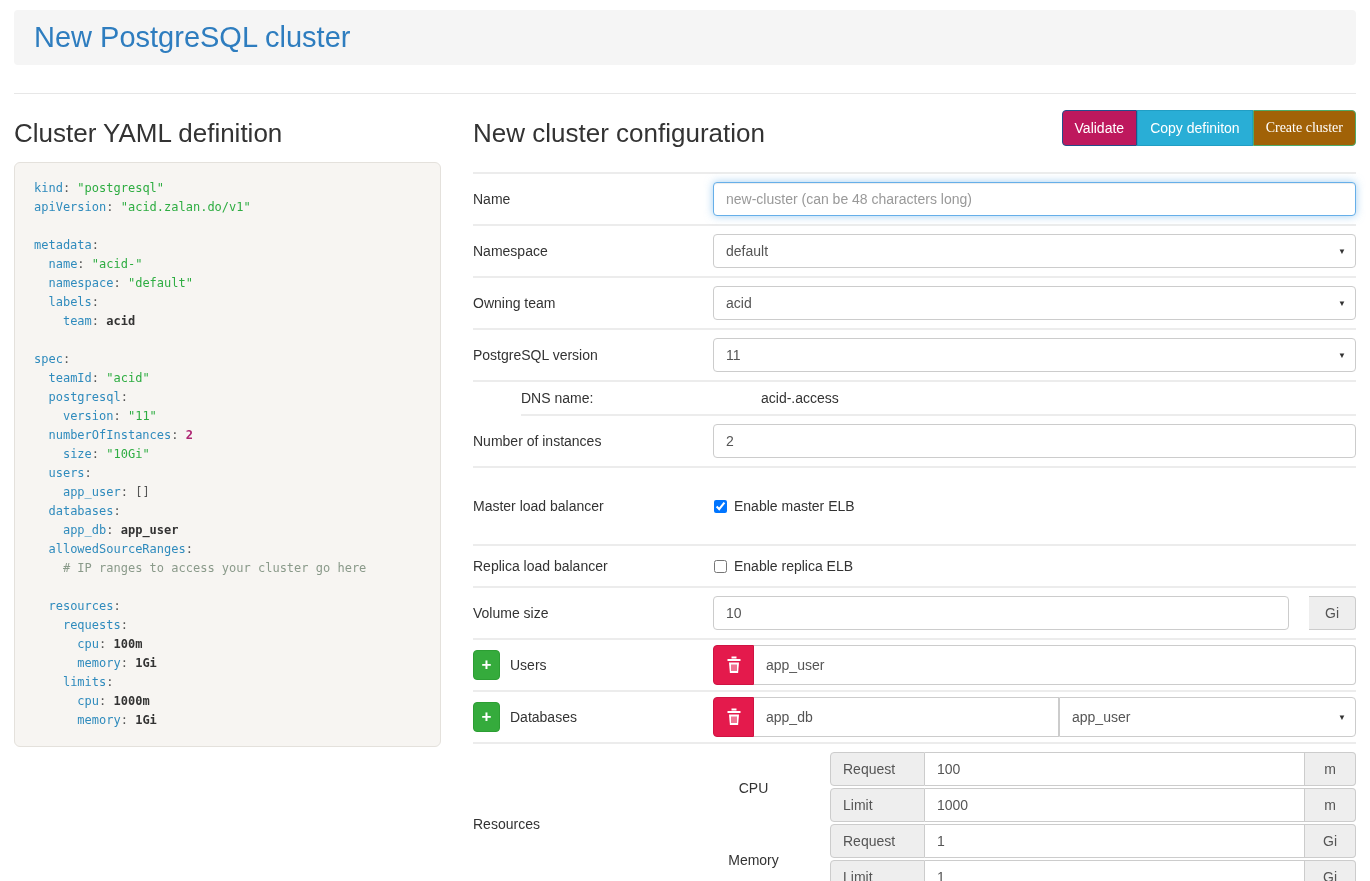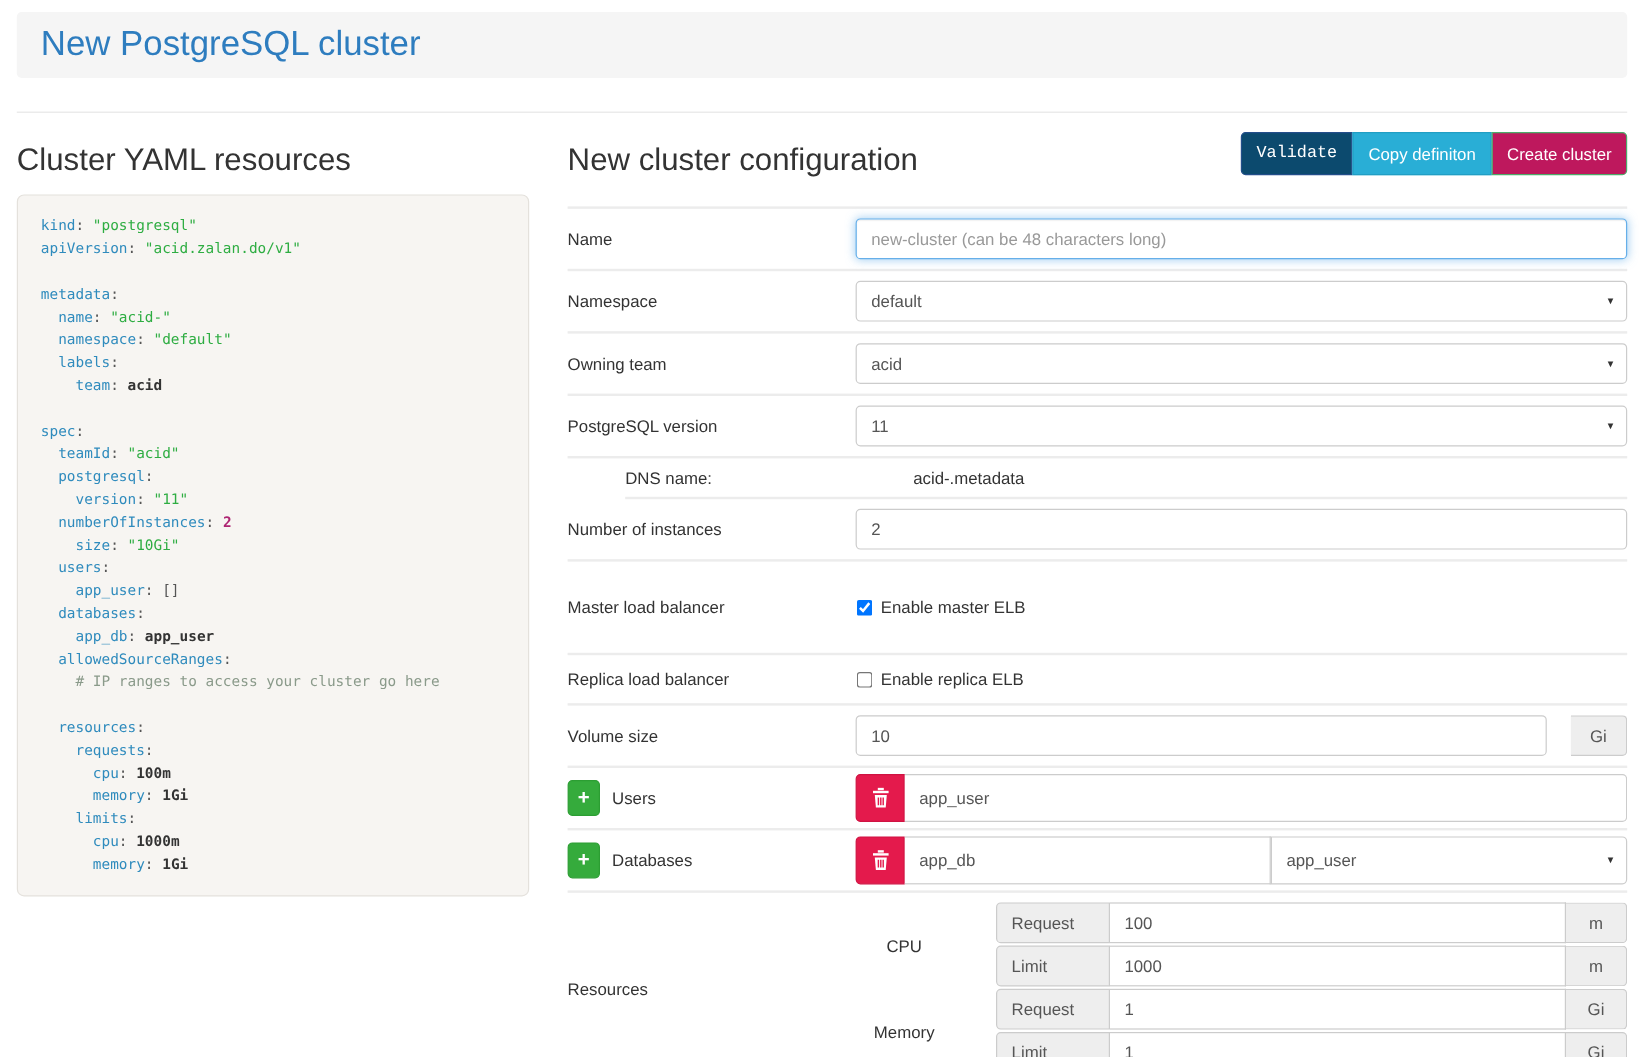--- a/index.html
+++ b/index.html
@@ -27,23 +27,23 @@
   .y-b{color:#ef9234;font-weight:bold;}
   .y-c{color:#8a9a8a;}
   .y-t{color:#333;font-weight:bold;}
   .y-p{color:#555;}
 
   
   .right-head{display:flex;align-items:center;justify-content:space-between;}
   .btn-group{display:flex;}
   .btn{font-size:14px;line-height:20px;padding:7px 12px;color:#fff;border:1px solid transparent;
     cursor:pointer;font-family:inherit;}
-  .btn-validate{background:#0c4a6e;border-color:#234e8a;border-radius:4px 0 0 4px;font-family:Liberation Mono, monospace;}
+  .btn-validate{background:#be185d;border-color:#234e8a;border-radius:4px 0 0 4px;}
   .btn-copy{background:#29aed6;border-color:#219ec4;}
-  .btn-create{background:#be185d;border-color:#4daa69;border-radius:0 4px 4px 0;}
+  .btn-create{background:#a16207;border-color:#4daa69;border-radius:0 4px 4px 0;font-family:Liberation Serif, serif;}
 
   
   .rows{border-top:2px solid #ececec;margin-top:10px;}
   .form-row{display:flex;align-items:center;border-bottom:2px solid #ececec;padding:8px 0;}
   .form-label{width:240px;flex:none;font-size:14px;color:#333;}
   .ctl{flex:1;display:flex;min-width:0;}
 
   input.text{height:34px;width:100%;border:1px solid #ccc;border-radius:4px;padding:6px 12px;
     font-size:14px;color:#555;font-family:inherit;background:#fff;}
   input.text::placeholder{color:#999;opacity:1;}
@@ -102,21 +102,21 @@
 
 <div class="banner">
   <h1>New PostgreSQL cluster</h1>
 </div>
 
 <hr class="divider">
 
 <div class="columns">
 
   <div class="col-left">
-    <h2 class="sec">Cluster YAML resources</h2>
+    <h2 class="sec">Cluster YAML definition</h2>
     <div class="yaml-panel" id="yaml-code">
         <div class="yline"><span class="y-k">kind</span><span class="y-p">: </span><span class="y-s">"postgresql"</span></div>
         <div class="yline"><span class="y-k">apiVersion</span><span class="y-p">: </span><span class="y-s">"acid.zalan.do/v1"</span></div>
         <div class="yline"></div>
         <div class="yline"><span class="y-k">metadata</span><span class="y-p">:</span></div>
         <div class="yline"><span class="y-p">  </span><span class="y-k">name</span><span class="y-p">: </span><span class="y-s">"acid-"</span></div>
         <div class="yline"><span class="y-p">  </span><span class="y-k">namespace</span><span class="y-p">: </span><span class="y-s">"default"</span></div>
         <div class="yline"><span class="y-p">  </span><span class="y-k">labels</span><span class="y-p">:</span></div>
         <div class="yline"><span class="y-p">    </span><span class="y-k">team</span><span class="y-p">: </span><span class="y-t">acid</span></div>
         <div class="yline"></div>
@@ -194,21 +194,21 @@
               <option>11</option>
             </select>
             <span class="caret-icon">▼</span>
           </div>
         </div>
       </div>
 
       <div class="form-row" style="padding:8px 0;margin-left:48px;">
         <div class="form-label">DNS name:</div>
         <div class="ctl">
-          <span class="static-val">acid-.metadata</span>
+          <span class="static-val">acid-.access</span>
         </div>
       </div>
 
       <div class="form-row">
         <div class="form-label">Number of instances</div>
         <div class="ctl">
           <input class="text" type="text" value="2" style="">
         </div>
       </div>
 

